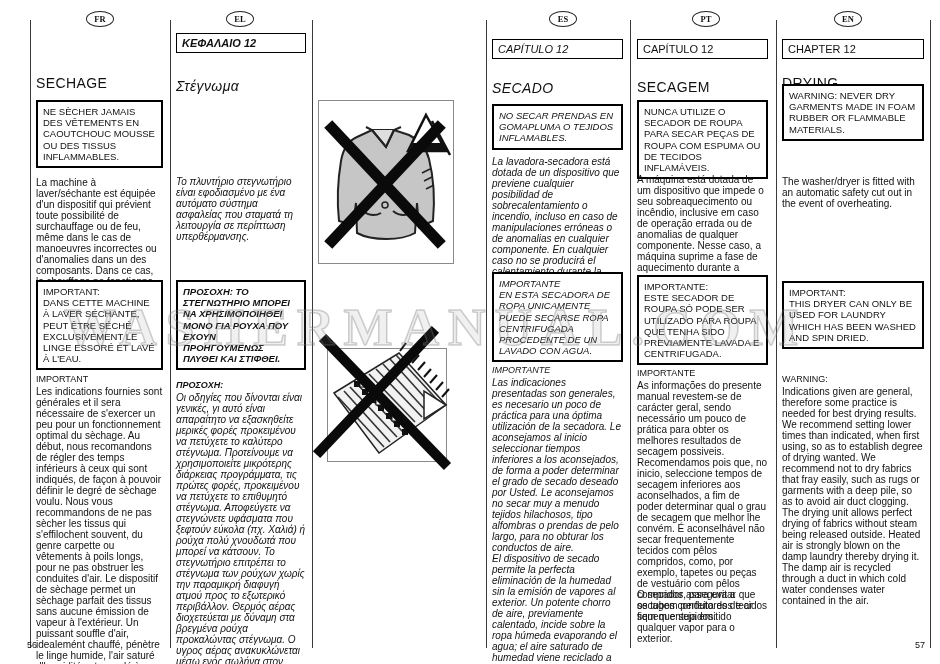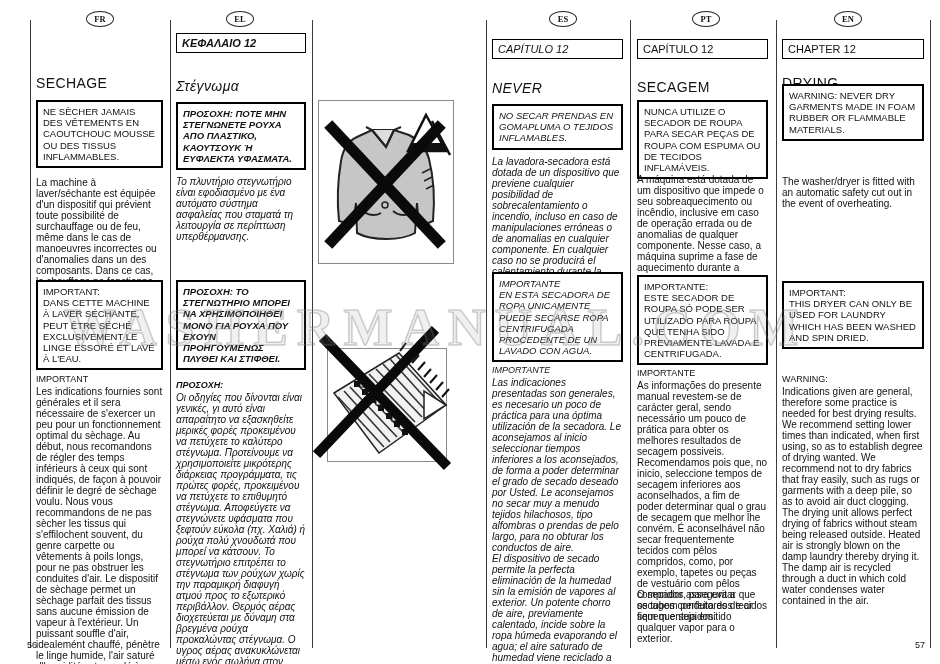--- a/index.html
+++ b/index.html
@@ -52,21 +52,20 @@
     <div class="body" style="top:177px">La machine à laver/séchante est équipée d'un dispositif qui prévient toute possibilité de surchauffage ou de feu, même dans le cas de manoeuvres incorrectes ou d'anomalies dans un des composants. Dans ce cas, le chauffage ne fonctionne pas pendant le sèchage.</div>
     <div class="warnbox" style="top:280px">IMPORTANT:
 DANS CETTE MACHINE À LAVER SÉCHANTE, PEUT ÊTRE SÉCHÉ EXCLUSIVEMENT LE LINGE ESSORÉ ET LAVÉ À L'EAU.</div>
     <div class="note-head" style="top:375px">IMPORTANT</div>
     <div class="body" style="top:386px">Les indications fournies sont générales et il sera nécessaire de s'exercer un peu pour un fonctionnement optimal du sèchage. Au début, nous recomandons de régler des temps inférieurs à ceux qui sont indiqués, de façon à pouvoir définir le degré de sèchage voulu. Nous vous recommandons de ne pas sècher les tissus qui s'effilochent souvent, du genre carpette ou vêtements à poils longs, pour ne pas obstruer les conduites d'air. Le dispositif de sèchage permet un sèchage parfait des tissus sans aucune émission de vapeur à l'extérieur. Un puissant souffle d'air, idealemént chauffé, pénètre le linge humide, l'air saturé d'humidité est recyclé à travers une conduite dans</div>
   </div>
 
   <div class="col col-el" style="left:176px;width:130px">
     <div class="chapter-box" style="top:33px">ΚΕΦΑΛΑΙΟ 12</div>
     <div class="title" style="top:78px">Στέγνωμα</div>
-    <div class="warnbox" style="top:102px">ΠΡΟΣΟΧΗ: ΠΟΤΕ ΜΗΝ ΣΤΕΓΝΩΝΕΤΕ ΡΟΥΧΑ ΑΠΟ ΠΛΑΣΤΙΚΟ, ΚΑΟΥΤΣΟΥΚ Ή ΕΥΦΛΕΚΤΑ ΥΦΑΣΜΑΤΑ.</div>
     <div class="body" style="top:176px">Το πλυντήριο στεγνωτήριο είναι εφοδιασμένο με ένα αυτόματο σύστημα ασφαλείας που σταματά τη λειτουργία σε περίπτωση υπερθέρμανσης.</div>
     <div class="warnbox" style="top:280px">ΠΡΟΣΟΧΗ: ΤΟ ΣΤΕΓΝΩΤΗΡΙΟ ΜΠΟΡΕΙ ΝΑ ΧΡΗΣΙΜΟΠΟΙΗΘΕΙ ΜΟΝΟ ΓΙΑ ΡΟΥΧΑ ΠΟΥ ΕΧΟΥΝ ΠΡΟΗΓΟΥΜΕΝΩΣ ΠΛΥΘΕΙ ΚΑΙ ΣΤΙΦΘΕΙ.</div>
     <div class="note-head" style="top:381px">ΠΡΟΣΟΧΗ:</div>
     <div class="body" style="top:392px">Οι οδηγίες που δίνονται είναι γενικές, γι αυτό είναι απαραίτητο να εξασκηθείτε μερικές φορές προκειμένου να πετύχετε το καλύτερο στέγνωμα. Προτείνουμε να χρησιμοποιείτε μικρότερης διάρκειας προγράμματα, τις πρώτες φορές, προκειμένου να πετύχετε το επιθυμητό στέγνωμα. Αποφεύγετε να στεγνώνετε υφάσματα που ξεφτούν εύκολα (πχ. Χαλιά) ή ρούχα πολύ χνουδωτά που μπορεί να κάτσουν. Το στεγνωτήριο επιτρέπει το στέγνωμα των ρούχων χωρίς την παραμικρή διαφυγή ατμού προς το εξωτερικό περιβάλλον. Θερμός αέρας διοχετεύεται με δύναμη στα βρεγμένα ρούχα προκαλώντας στέγνωμα. Ο υγρος αέρας ανακυκλώνεται μέσω ενός σωλήνα στον οποίο υγροποιούνται οι υδρατμοί, ενώ το νερό οδηγείται στην αποχέτευση.</div>
   </div>
 
   <div class="fig-frame" style="left:318px;top:100px;width:134px;height:162px">
     <svg width="134" height="162" viewBox="0 0 134 162">
 
       <path d="M38,36 C29,40 24,48 22,60 C19,78 18,102 20,120 L34,124 L37,102 L38,132 C53,140 82,140 96,132 L98,102 L100,126 L114,120 C116,98 114,74 110,58 C107,46 100,39 90,34 L75,29 L53,29 Z" fill="#c6c6c6" stroke="#222" stroke-width="2"></path>
@@ -134,21 +133,21 @@
 
       <g stroke="#0a0a0a" stroke-width="10" stroke-linecap="square">
         <line x1="12" y1="20" x2="130" y2="142"></line>
         <line x1="118" y1="12" x2="6" y2="130"></line>
       </g>
     </svg>
   </div>
 
   <div class="col col-es" style="left:492px;width:131px">
     <div class="chapter-box" style="top:39px">CAPÍTULO 12</div>
-    <div class="title" style="top:80px">NEVER</div>
+    <div class="title" style="top:80px">SECADO</div>
     <div class="warnbox" style="top:104px">NO SECAR PRENDAS EN GOMAPLUMA O TEJIDOS INFLAMABLES.</div>
     <div class="body" style="top:156px">La lavadora-secadora está dotada de un dispositivo que previene cualquier posibilidad de sobrecalentamiento o incendio, incluso en caso de manipulaciones erróneas o de anomalias en cualquier componente. En cualquier caso no se producirá el calentamiento durante la fase de secado.</div>
     <div class="warnbox" style="top:272px">IMPORTANTE
 EN ESTA SECADORA DE ROPA UNICAMENTE PUEDE SECARSE ROPA CENTRIFUGADA PROCEDENTE DE UN LAVADO CON AGUA.</div>
     <div class="note-head" style="top:366px">IMPORTANTE</div>
     <div class="body" style="top:377px">Las indicaciones presentadas son generales, es necesario un poco de práctica para una óptima utilización de la secadora. Le aconsejamos al inicio seleccionar tiempos inferiores a los aconsejados, de forma a poder determinar el grado de secado deseado por Usted. Le aconsejamos no secar muy a menudo tejidos hilachosos, tipo alfombras o prendas de pelo largo, para no obturar los conductos de aire.
 El dispositivo de secado permite la perfecta eliminación de la humedad sin la emisión de vapores al exterior. Un potente chorro de aire, previamente calentado, incide sobre la ropa húmeda evaporando el agua; el aire saturado de humedad viene reciclado a través de un conducto</div>
   </div>
 
   <div class="col col-pt" style="left:637px;width:131px">

